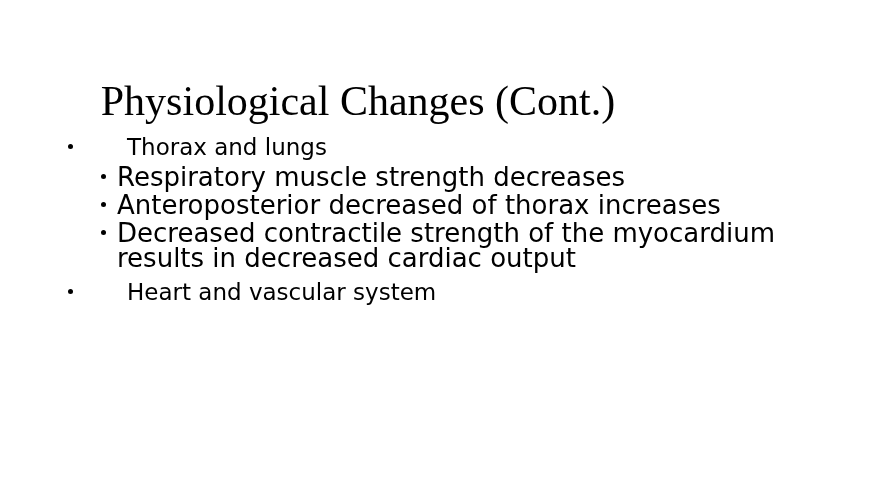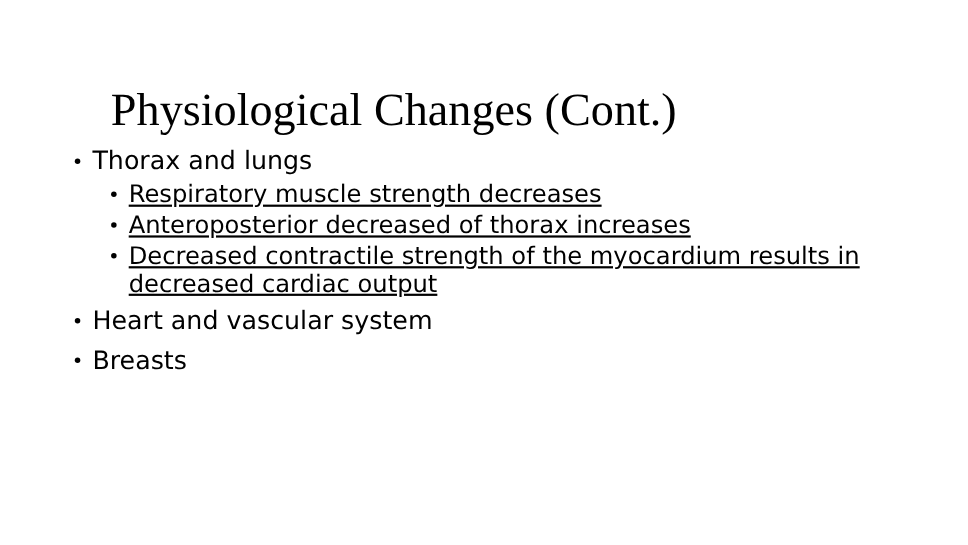--- a/index.html
+++ b/index.html
@@ -36,28 +36,28 @@
     width:755px;
   }
   .item{
     display:flex;
     align-items:flex-start;
   }
   .item.l1{
     font-size:23px;
     line-height:29px;
     margin-top:7px;
+    gap:43px;
   }
   .item.l1:first-child{margin-top:0;}
   .item.l2{
-    font-size:22px;
+    font-size:26px;
     line-height:25px;
     margin-top:3px;
     margin-left:33px;
-    text-decoration:underline;
   }
   .bullet{
     flex:0 0 auto;
     width:5px;height:5px;
     border-radius:50%;
     background:var(--fg);
     margin-right:11px;
   }
   .l1 > .bullet{margin-top:11px;}
   .l2 > .bullet{margin-top:9px;}
@@ -92,19 +92,15 @@
     <div class="item l2">
       <span class="bullet"></span>
       <span class="item-text">Decreased contractile strength of the myocardium results in decreased cardiac output</span>
     </div>
 
     <div class="item l1">
       <span class="bullet"></span>
       <span class="item-text">Heart and vascular system</span>
     </div>
 
-    <div class="item l1">
-      <span class="bullet"></span>
-      <span class="item-text">Breasts</span>
-    </div>
 
   </div>
 </div>
 
 </body></html>

